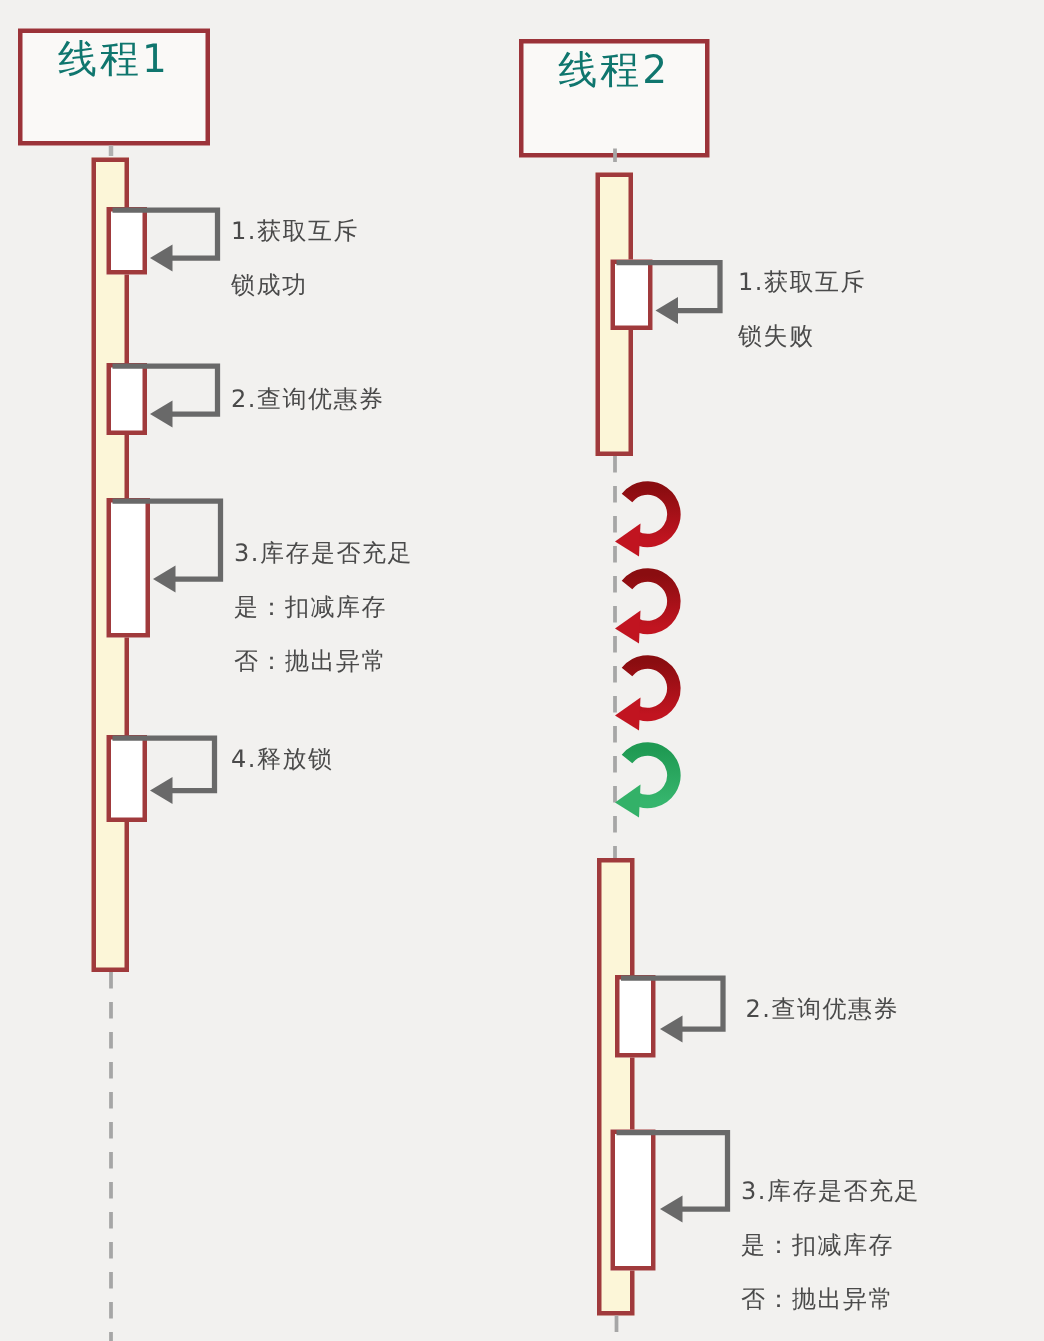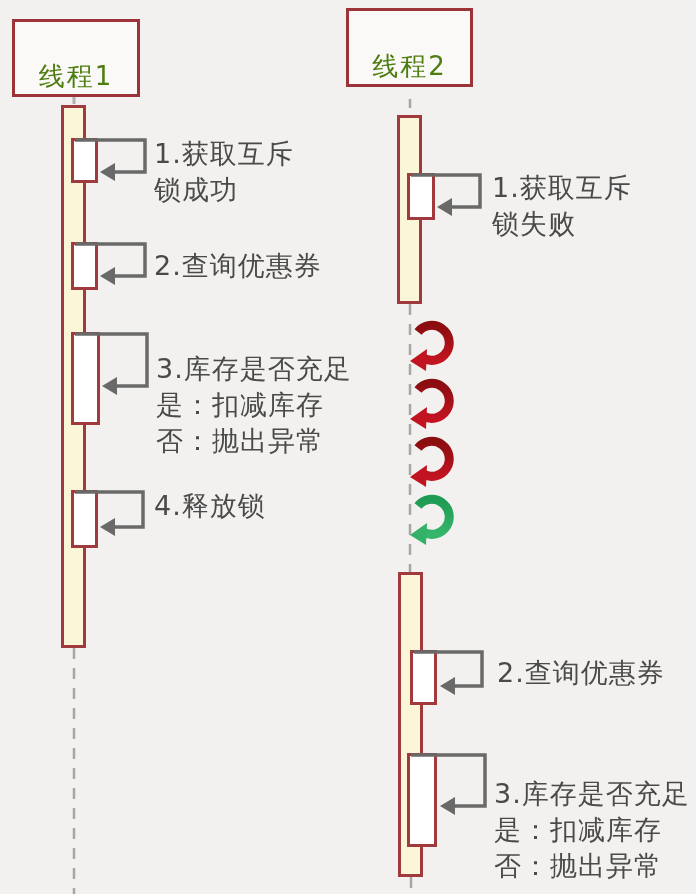--- a/index.html
+++ b/index.html
@@ -4,48 +4,48 @@
 <style>
   html,body { margin:0; padding:0; }
   .stage {
     position:relative; width:696px; height:894px;
     background:#f2f1ef; overflow:hidden;
     font-family:"DejaVu Sans","Liberation Sans",sans-serif;
   }
   .hdr {
     position:absolute; box-sizing:border-box;
     border:3px solid #9b3339; background:#faf9f7;
-    display:flex; align-items:flex-end; justify-content:center;
-    font-size:26px; color:#4d7c0f; letter-spacing:2px; z-index:2;
+    display:flex; align-items:flex-start; justify-content:center;
+    font-size:26px; color:#0f766e; letter-spacing:2px; z-index:2;
   }
   .bar {
     position:absolute; box-sizing:border-box;
     background:#fcf6d8; border:3px solid #a03a3c; z-index:1;
   }
   .act {
     position:absolute; box-sizing:border-box;
     background:#ffffff; border:3px solid #a03a3c; z-index:2;
   }
   .overlay {
     position:absolute; left:0; top:0; z-index:3; pointer-events:none;
   }
   .lbl {
-    position:absolute; z-index:4; font-size:27px; line-height:36px;
+    position:absolute; z-index:4; font-size:16px; line-height:36px;
     color:#4a4a4a; white-space:pre-line; letter-spacing:1px;
   }
 </style>
 </head>
 <body>
 
 <div class="stage">
 
   <div class="hdr" style="left:12px; top:19px; width:128px; height:78px;">
     <span>线程1</span>
   </div>
-  <div class="hdr" style="left:346px; top:8px; width:127px; height:79px;">
+  <div class="hdr" style="left:346px; top:26px; width:127px; height:79px;">
     <span>线程2</span>
   </div>
 
   <div class="bar" style="left:61px; top:105px; width:25px; height:543px;"></div>
   <div class="bar" style="left:397px; top:115px; width:25px; height:189px;"></div>
   <div class="bar" style="left:398px; top:572px; width:25px; height:305px;"></div>
 
   <div class="act" style="left:71px;  top:138px; width:27px; height:45px;"></div>
   <div class="act" style="left:71px;  top:242px; width:27px; height:48px;"></div>
   <div class="act" style="left:71px;  top:332px; width:29px; height:93px;"></div>

